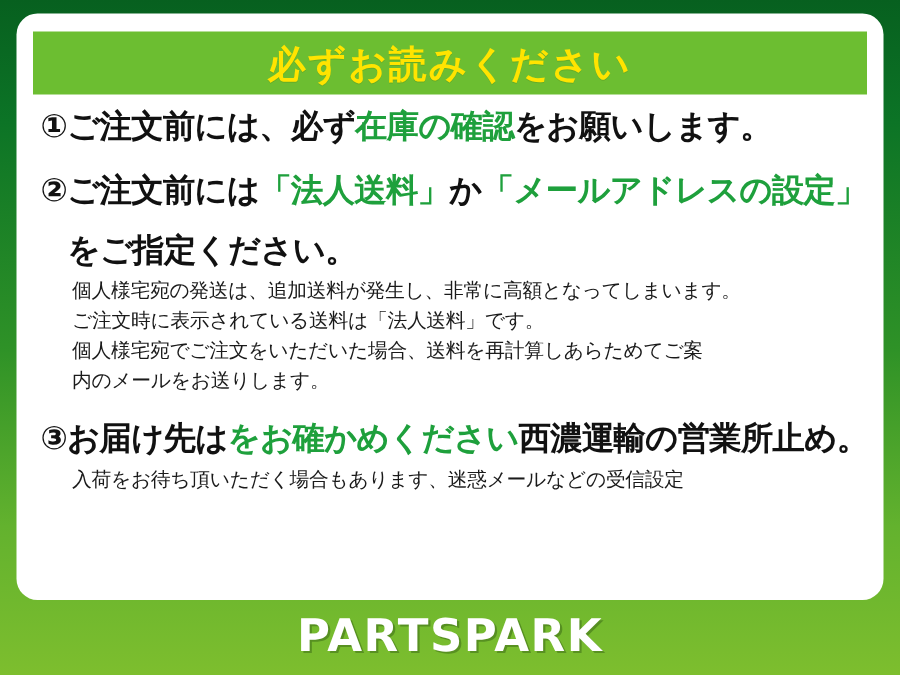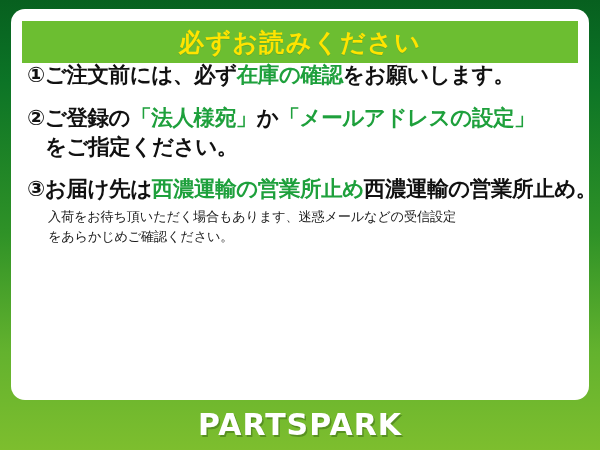--- a/index.html
+++ b/index.html
@@ -60,21 +60,21 @@
     letter-spacing: 1.5px;
     line-height: 1;
     white-space: nowrap;
     text-shadow: 0 1px 0 rgba(90,150,30,0.45);
   }
 
   
   .content {
     position: absolute;
     left: 0;
-    top: 52px;
+    top: 62px;
     width: 578px;
   }
 
   .item {
     padding: 0 6px;
   }
 
   .item-heading {
     font-size: 21.5px;
     font-weight: bold;
@@ -82,20 +82,21 @@
     line-height: 1.32;
     letter-spacing: -0.4px;
     padding-left: 10px;
     white-space: nowrap;
   }
   .item-heading .hl {
     color: #1ea03c;
   }
   .heading-line2 {
     padding-left: 28px;
+    margin-top: 11px;
   }
 
   .item-body {
     font-size: 13.2px;
     color: #1a1a1a;
     line-height: 1.52;
     letter-spacing: -0.2px;
     padding-left: 31px;
     padding-top: 3px;
   }
@@ -142,34 +143,39 @@
       <div class="item">
         <div class="item-heading">
           <span>①</span><span>ご注文前には、必ず</span><span class="hl">在庫の確認</span><span>をお願いします。</span>
         </div>
       </div>
 
       <div class="gap-1"></div>
 
       <div class="item">
         <div class="item-heading">
-          <span>②</span><span>ご登録の</span><span class="hl">「法人様宛」</span><span>か</span><span class="hl">「メールアドレスの設定」</span>
+          <span>②</span><span>ご注文前には</span><span class="hl">「法人送料」</span><span>か</span><span class="hl">「メールアドレスの設定」</span>
         </div>
         <div class="item-heading heading-line2">をご指定ください。</div>
+        <div class="item-body">
+          <div class="line">個人様宅宛の発送は、追加送料が発生し、非常に高額となってしまいます。</div>
+          <div class="line">ご注文時に表示されている送料は「法人送料」です。</div>
+          <div class="line">個人様宅宛でご注文をいただいた場合、送料を再計算しあらためてご案</div>
+          <div class="line">内のメールをお送りします。</div>
+        </div>
       </div>
 
       <div class="gap-2"></div>
 
       <div class="item">
         <div class="item-heading">
-          <span>③</span><span>お届け先は</span><span class="hl">西濃運輸の営業所止め</span><span>西濃運輸の営業所止め。</span>
+          <span>③</span><span>お届け先は</span><span class="hl">をお確かめください</span><span>西濃運輸の営業所止め。</span>
         </div>
         <div class="item-body">
           <div class="line">入荷をお待ち頂いただく場合もあります、迷惑メールなどの受信設定</div>
-          <div class="line">をあらかじめご確認ください。</div>
         </div>
       </div>
 
     </div>
   </div>
 
   <div class="footer">
     <span class="footer-brand">PARTSPARK</span>
   </div>
 

